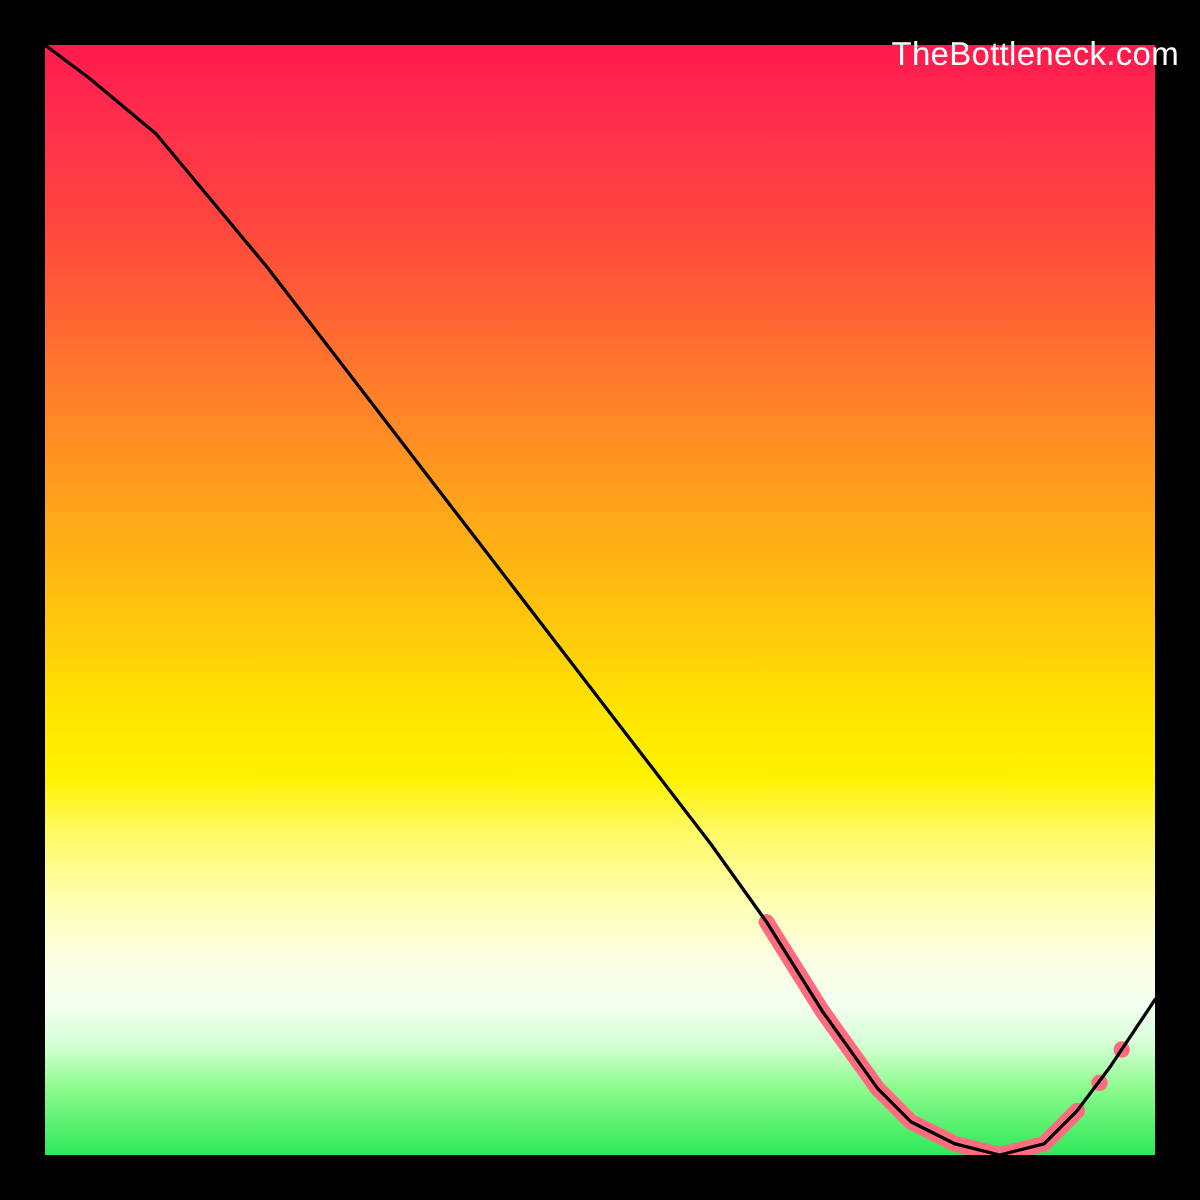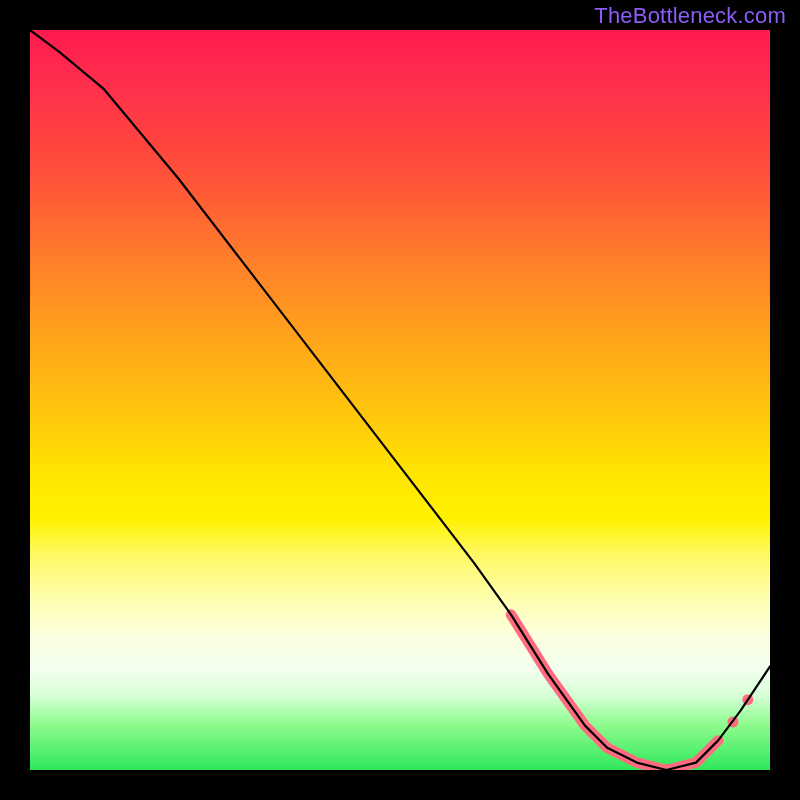--- a/index.html
+++ b/index.html
@@ -12,23 +12,23 @@
     font-family: Arial, Helvetica, sans-serif;
   }
   .outer {
     width: 800px;
     height: 800px;
     position: relative;
     background: #000;
   }
   .watermark {
     position: absolute;
-    top: 3px;
+    top: 23px;
     right: 14px;
-    color: #8b5cf6;
+    color: #ffffff;
     font-size: 22px;
     letter-spacing: 0.2px;
     font-weight: 500;
     z-index: 20;
     pointer-events: none;
   }
   .inner {
     position: absolute;
     left: 30px;
     top: 30px;

